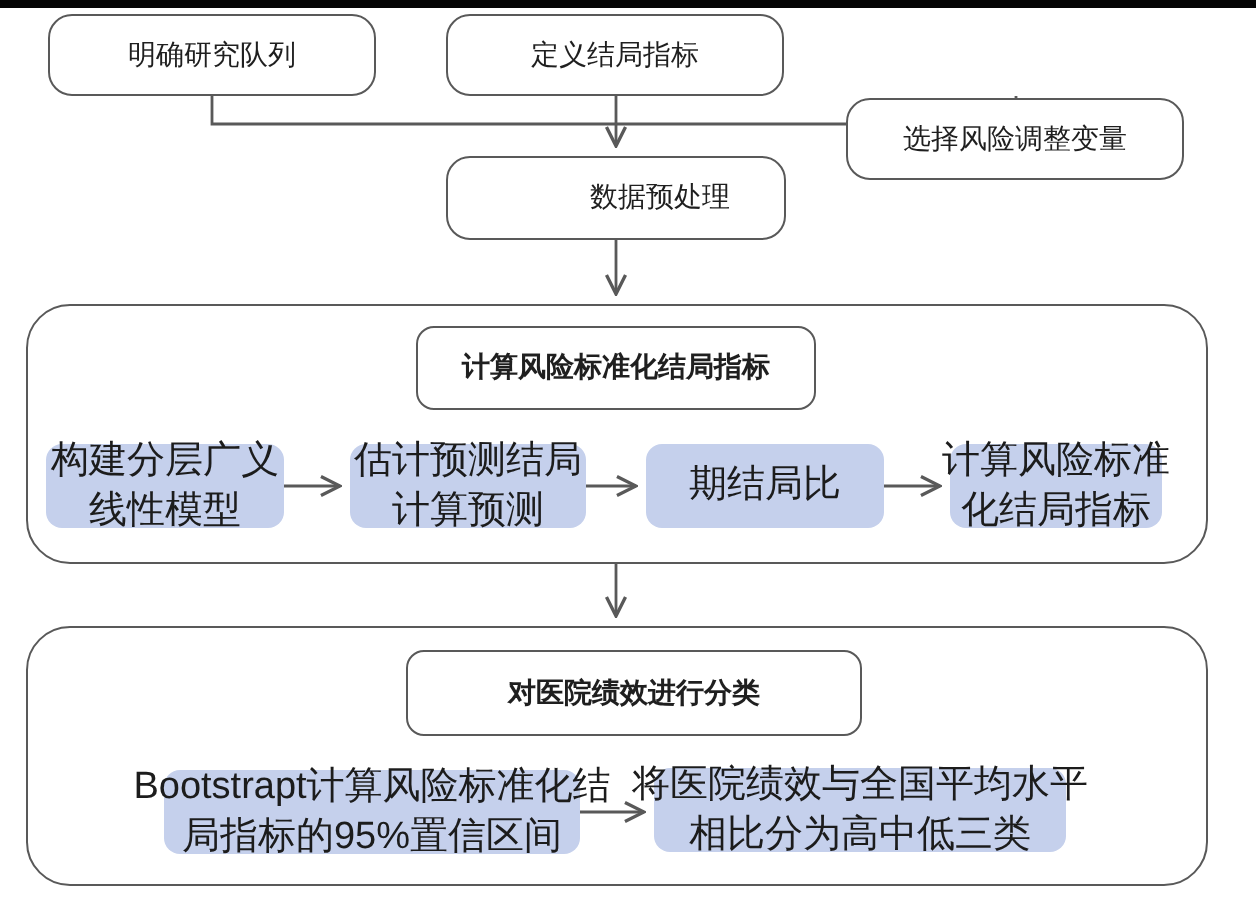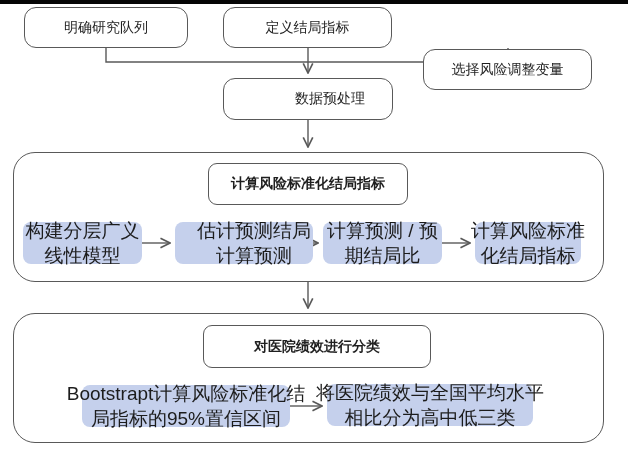--- a/index.html
+++ b/index.html
@@ -61,26 +61,25 @@
 
   <div class="node" style="left:223px;top:78px;width:170px;height:42px;padding-left:44px;">数据预处理</div>
 
   <div class="bigrect" style="left:13px;top:152px;width:591px;height:130px;"></div>
   <div class="node title" style="left:208px;top:163px;width:200px;height:42px;">计算风险标准化结局指标</div>
 
   <div class="blue" style="left:23px;top:222px;width:119px;height:42px;">
     <span>构建分层广义</span>
     <span>线性模型</span>
   </div>
-  <div class="blue" style="left:175px;top:222px;width:118px;height:42px;padding-left:20px;">
+  <div class="blue" style="left:175px;top:222px;width:118px;height:42px;">
     <span>估计预测结局</span>
     <span>计算预测</span>
   </div>
   <div class="blue" style="left:323px;top:222px;width:119px;height:42px;">
-    <span>计算预测 / 预</span>
     <span>期结局比</span>
   </div>
   <div class="blue" style="left:475px;top:222px;width:106px;height:42px;">
     <span>计算风险标准</span>
     <span>化结局指标</span>
   </div>
 
   <div class="bigrect" style="left:13px;top:313px;width:591px;height:130px;"></div>
   <div class="node title" style="left:203px;top:325px;width:228px;height:43px;">对医院绩效进行分类</div>
 

